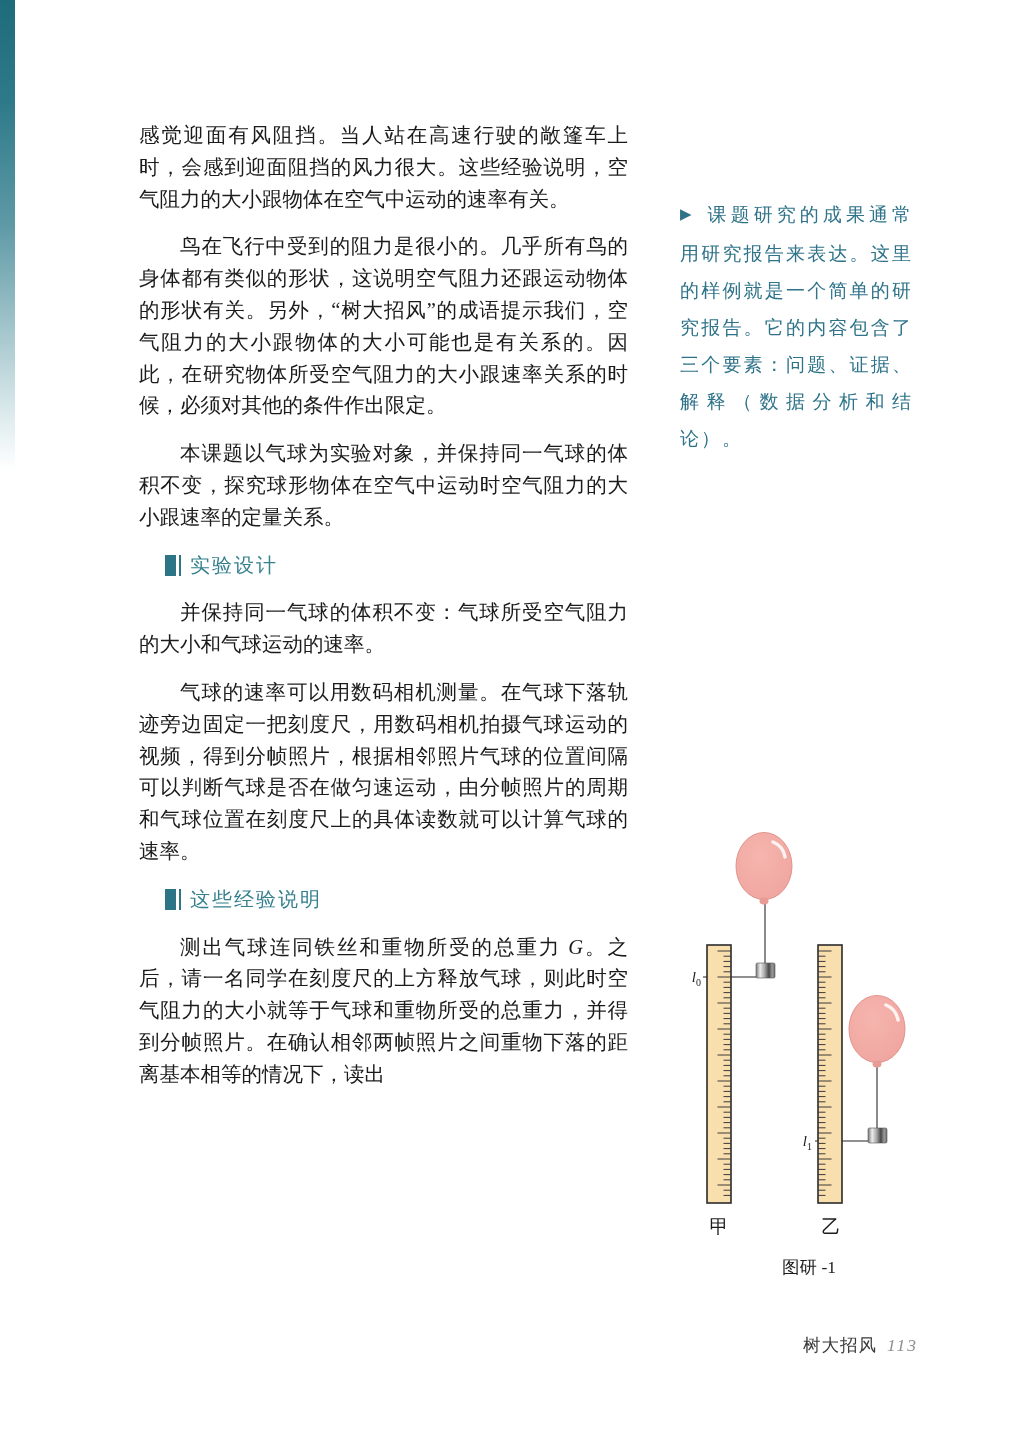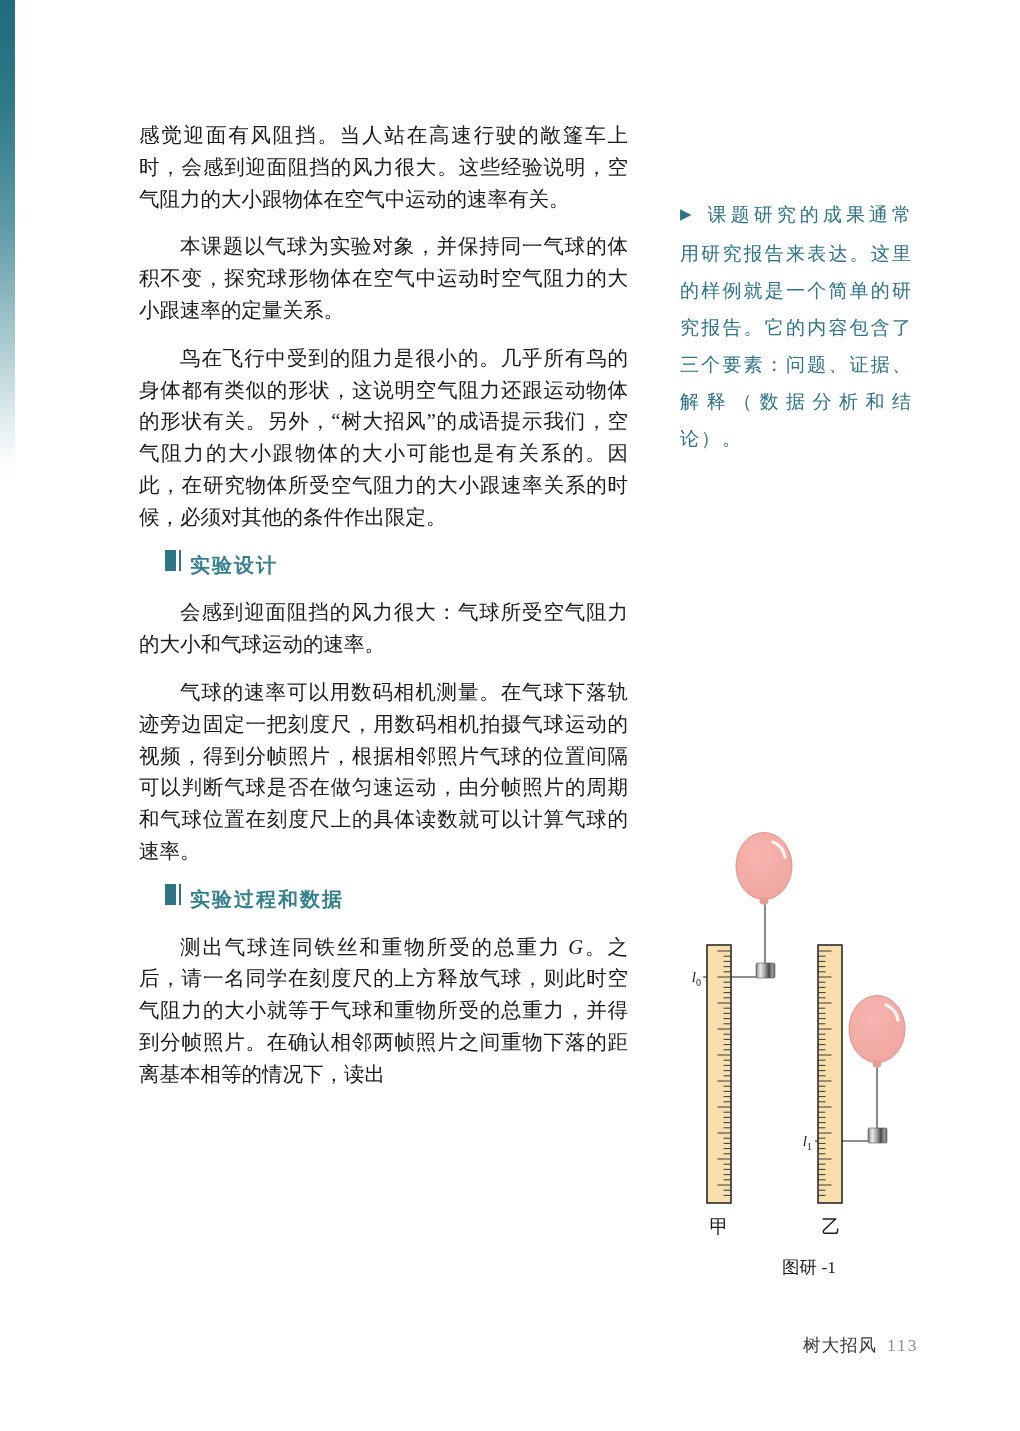--- a/index.html
+++ b/index.html
@@ -12,59 +12,59 @@
     background:linear-gradient(180deg,#1e6b7c 0%, #2f7a8a 22%, #5e9aa6 48%, #a9c9cf 72%, #e2eef0 90%, #ffffff 100%);
   }
   .main-col {
     position:absolute; left:123px; top:104px; width:521px;
     font-size:20.5px; line-height:31.8px; color:#1b1b1b;
     text-align:justify;
   }
   .main-col p { margin:16px; text-indent:2em; }
   .main-col p.noindent { text-indent:0; }
   .sec {
-    display:flex; align-items:flex-start; height:31.8px; margin:0 0 0 42px;
-    color:#35808f; font-size:20px; font-weight:bold; letter-spacing:2px;
+    display:flex; align-items:center; height:31.8px; margin:0 0 0 42px;
+    color:#35808f; font-size:20px; font-weight:normal; letter-spacing:2px;
   }
   .sec-block { width:11px; height:21px; background:#2d7487; margin-right:3px; }
   .sec-line  { width:2px;  height:21px; background:#2d7487; margin-right:9px; }
   .margin-note {
     position:absolute; left:680px; top:196px; width:233px;
     color:#2e7389; font-size:19px; line-height:37px; letter-spacing:2px;
     text-align:justify; margin:0;
   }
   .note-arrow { font-size:15px; letter-spacing:0; margin-right:14px; position:relative; top:-2px; }
   .g-ital { font-style:italic; font-family:"Liberation Serif",serif; }
   .footer {
     position:absolute; top:1333px; left:803px; font-size:17.5px; color:#3a3a3a;
     letter-spacing:1px; white-space:nowrap;
   }
-  .footer .pg { color:#8f8f8f; margin-left:10px; letter-spacing:2px; }
+  .footer .pg { color:#8f8f8f; margin-left:10px; letter-spacing:2px;font-style:italic; }
   svg text { font-family:"Liberation Serif","DejaVu Serif",serif; }
 </style>
 </head>
 <body>
 
 <div class="edge-bar"></div>
 
 <div class="main-col">
   <p class="noindent">感觉迎面有风阻挡。当人站在高速行驶的敞篷车上时，会感到迎面阻挡的风力很大。这些经验说明，空气阻力的大小跟物体在空气中运动的速率有关。</p>
+  <p>鸟在飞行中受到的阻力是很小的。几乎所有鸟的身体都有类似的形状，这说明空气阻力还跟运动物体的形状有关。另外，“树大招风”的成语提示我们，空气阻力的大小跟物体的大小可能也是有关系的。因此，在研究物体所受空气阻力的大小跟速率关系的时候，必须对其他的条件作出限定。</p>
   <p>本课题以气球为实验对象，并保持同一气球的体积不变，探究球形物体在空气中运动时空气阻力的大小跟速率的定量关系。</p>
-  <p>鸟在飞行中受到的阻力是很小的。几乎所有鸟的身体都有类似的形状，这说明空气阻力还跟运动物体的形状有关。另外，“树大招风”的成语提示我们，空气阻力的大小跟物体的大小可能也是有关系的。因此，在研究物体所受空气阻力的大小跟速率关系的时候，必须对其他的条件作出限定。</p>
   <h3 class="sec">
     <span class="sec-block"></span>
     <span class="sec-line"></span>
     <span>实验设计</span>
   </h3>
-  <p>会感到迎面阻挡的风力很大：气球所受空气阻力的大小和气球运动的速率。</p>
+  <p>并保持同一气球的体积不变：气球所受空气阻力的大小和气球运动的速率。</p>
   <p>气球的速率可以用数码相机测量。在气球下落轨迹旁边固定一把刻度尺，用数码相机拍摄气球运动的视频，得到分帧照片，根据相邻照片气球的位置间隔可以判断气球是否在做匀速运动，由分帧照片的周期和气球位置在刻度尺上的具体读数就可以计算气球的速率。</p>
   <h3 class="sec">
     <span class="sec-block"></span>
     <span class="sec-line"></span>
-    <span>实验过程和数据</span>
+    <span>这些经验说明</span>
   </h3>
   <p><span>测出气球连同铁丝和重物所受的总重力 </span><span class="g-ital">G</span><span>。之后，请一名同学在刻度尺的上方释放气球，则此时空气阻力的大小就等于气球和重物所受的总重力，并得到分帧照片。在确认相邻两帧照片之间重物下落的距离基本相等的情况下，读出</span></p>
 </div>
 
 <p class="margin-note">
   <span class="note-arrow">▶</span><span>课题研究的成果通常用研究报告来表达。这里的样例就是一个简单的研究报告。它的内容包含了三个要素：问题、证据、解释（数据分析和结论）。</span>
 </p>
 
 <svg style="position:absolute;left:660px;top:810px;" width="320" height="475" viewBox="0 0 320 475">
   <defs>

